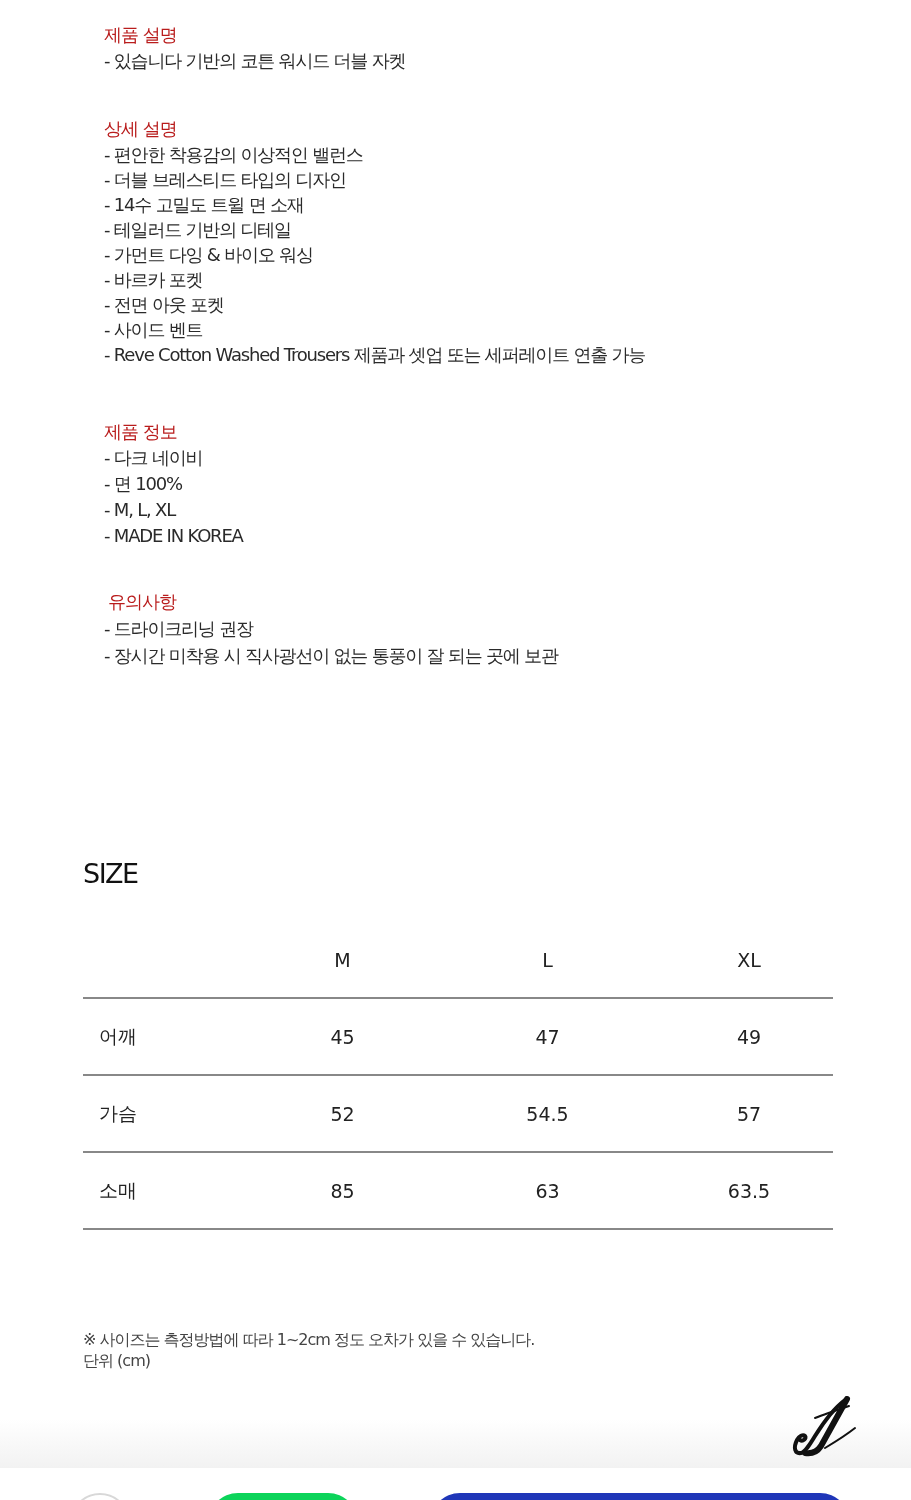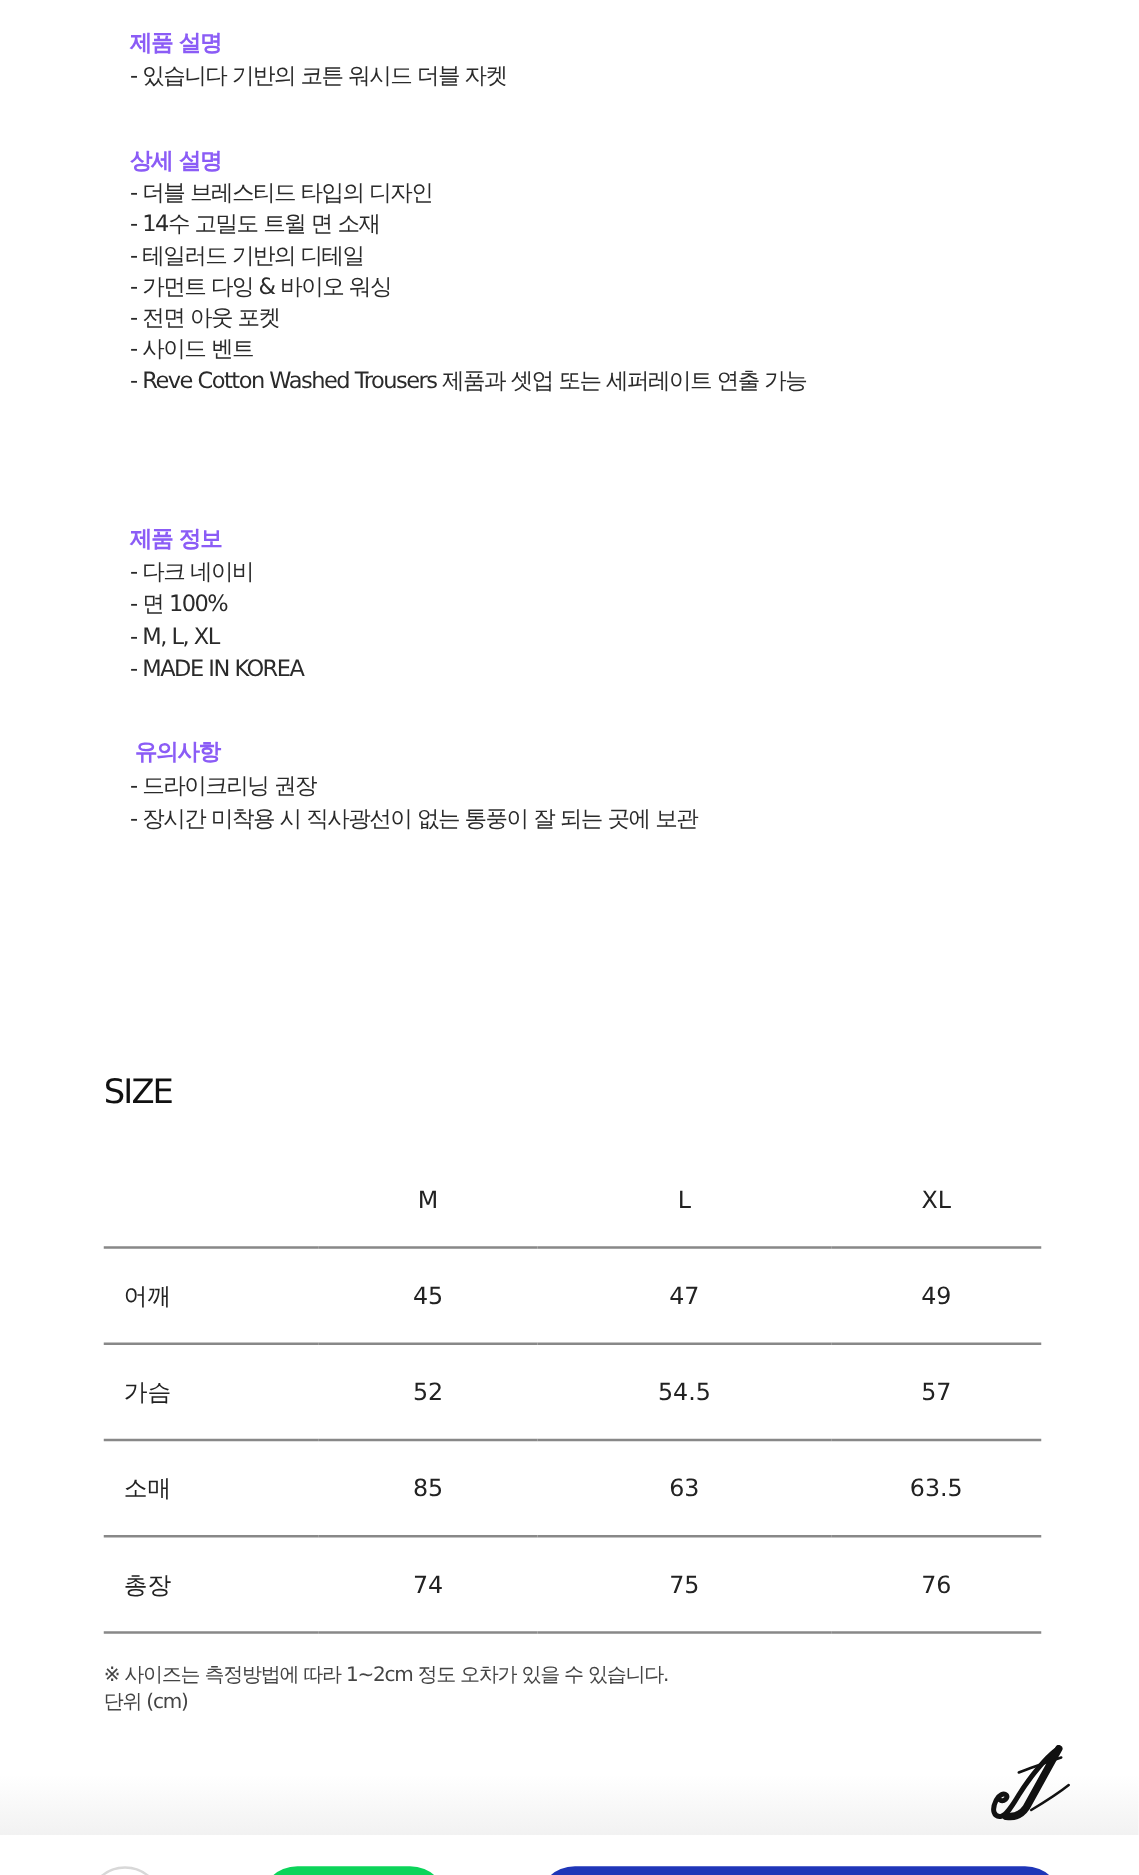--- a/index.html
+++ b/index.html
@@ -1,21 +1,21 @@
 <!DOCTYPE html>
 <html><head>
   <meta charset="utf-8">
   <style>
     * { box-sizing: border-box; margin: 0; padding: 0; }
     html, body { width: 911px; height: 1500px; overflow: hidden; background: #ffffff; }
     body { font-family: "DejaVu Sans", "Liberation Sans", sans-serif; color: #222; position: relative; }
 
     .desc { position: absolute; left: 104px; top: 22px; width: 700px; }
     .section { margin-bottom: 0; }
-    .section-title { font-size: 18px; font-weight: bold; color: #8b5cf6; letter-spacing: -1px; line-height: 26px; }
+    .section-title { font-size: 18px; font-weight: normal; color: #b91c1c; letter-spacing: -1px; line-height: 26px; }
     .section-line { font-size: 18px; color: #2a2a2a; letter-spacing: -1.2px; line-height: 25px; white-space: nowrap; }
 
     #sec-0 { position: absolute; top: 0; }
     #sec-1 { position: absolute; top: 94px; }
     #sec-2 { position: absolute; top: 397px; }
     #sec-3 { position: absolute; top: 567px; left: 4px; }
     #sec-3 .section-line { margin-left: -4px; line-height: 27px; }
     #sec-2 .section-line { line-height: 26px; }
 
     .size-title { position: absolute; left: 83px; top: 858px; font-size: 27px; letter-spacing: -1.5px; color: #111; }
@@ -43,24 +43,26 @@
 <body>
 
 <div class="desc">
   <div class="section" id="sec-0">
     <div class="section-title">제품 설명</div>
     <div class="section-line">- 있습니다 기반의 코튼 워시드 더블 자켓</div>
   </div>
 
   <div class="section" id="sec-1">
     <div class="section-title">상세 설명</div>
+    <div class="section-line">- 편안한 착용감의 이상적인 밸런스</div>
     <div class="section-line">- 더블 브레스티드 타입의 디자인</div>
     <div class="section-line">- 14수 고밀도 트윌 면 소재</div>
     <div class="section-line">- 테일러드 기반의 디테일</div>
     <div class="section-line">- 가먼트 다잉 &amp; 바이오 워싱</div>
+    <div class="section-line">- 바르카 포켓</div>
     <div class="section-line">- 전면 아웃 포켓</div>
     <div class="section-line">- 사이드 벤트</div>
     <div class="section-line">- Reve Cotton Washed Trousers 제품과 셋업 또는 세퍼레이트 연출 가능</div>
   </div>
 
   <div class="section" id="sec-2">
     <div class="section-title">제품 정보</div>
     <div class="section-line">- 다크 네이비</div>
     <div class="section-line">- 면 100%</div>
     <div class="section-line">- M, L, XL</div>
@@ -97,26 +99,20 @@
       <td>52</td>
       <td>54.5</td>
       <td>57</td>
     </tr>
     <tr>
       <td class="label-col">소매</td>
       <td>85</td>
       <td>63</td>
       <td>63.5</td>
     </tr>
-    <tr>
-      <td class="label-col">총장</td>
-      <td>74</td>
-      <td>75</td>
-      <td>76</td>
-    </tr>
   </tbody>
 </table>
 
 <div class="notes">
   <span>※ 사이즈는 측정방법에 따라 1~2cm 정도 오차가 있을 수 있습니다.</span>
   <span>단위 (cm)</span>
 </div>
 
 <div class="logo-area">
   <svg class="signature" viewBox="0 0 74 62">

